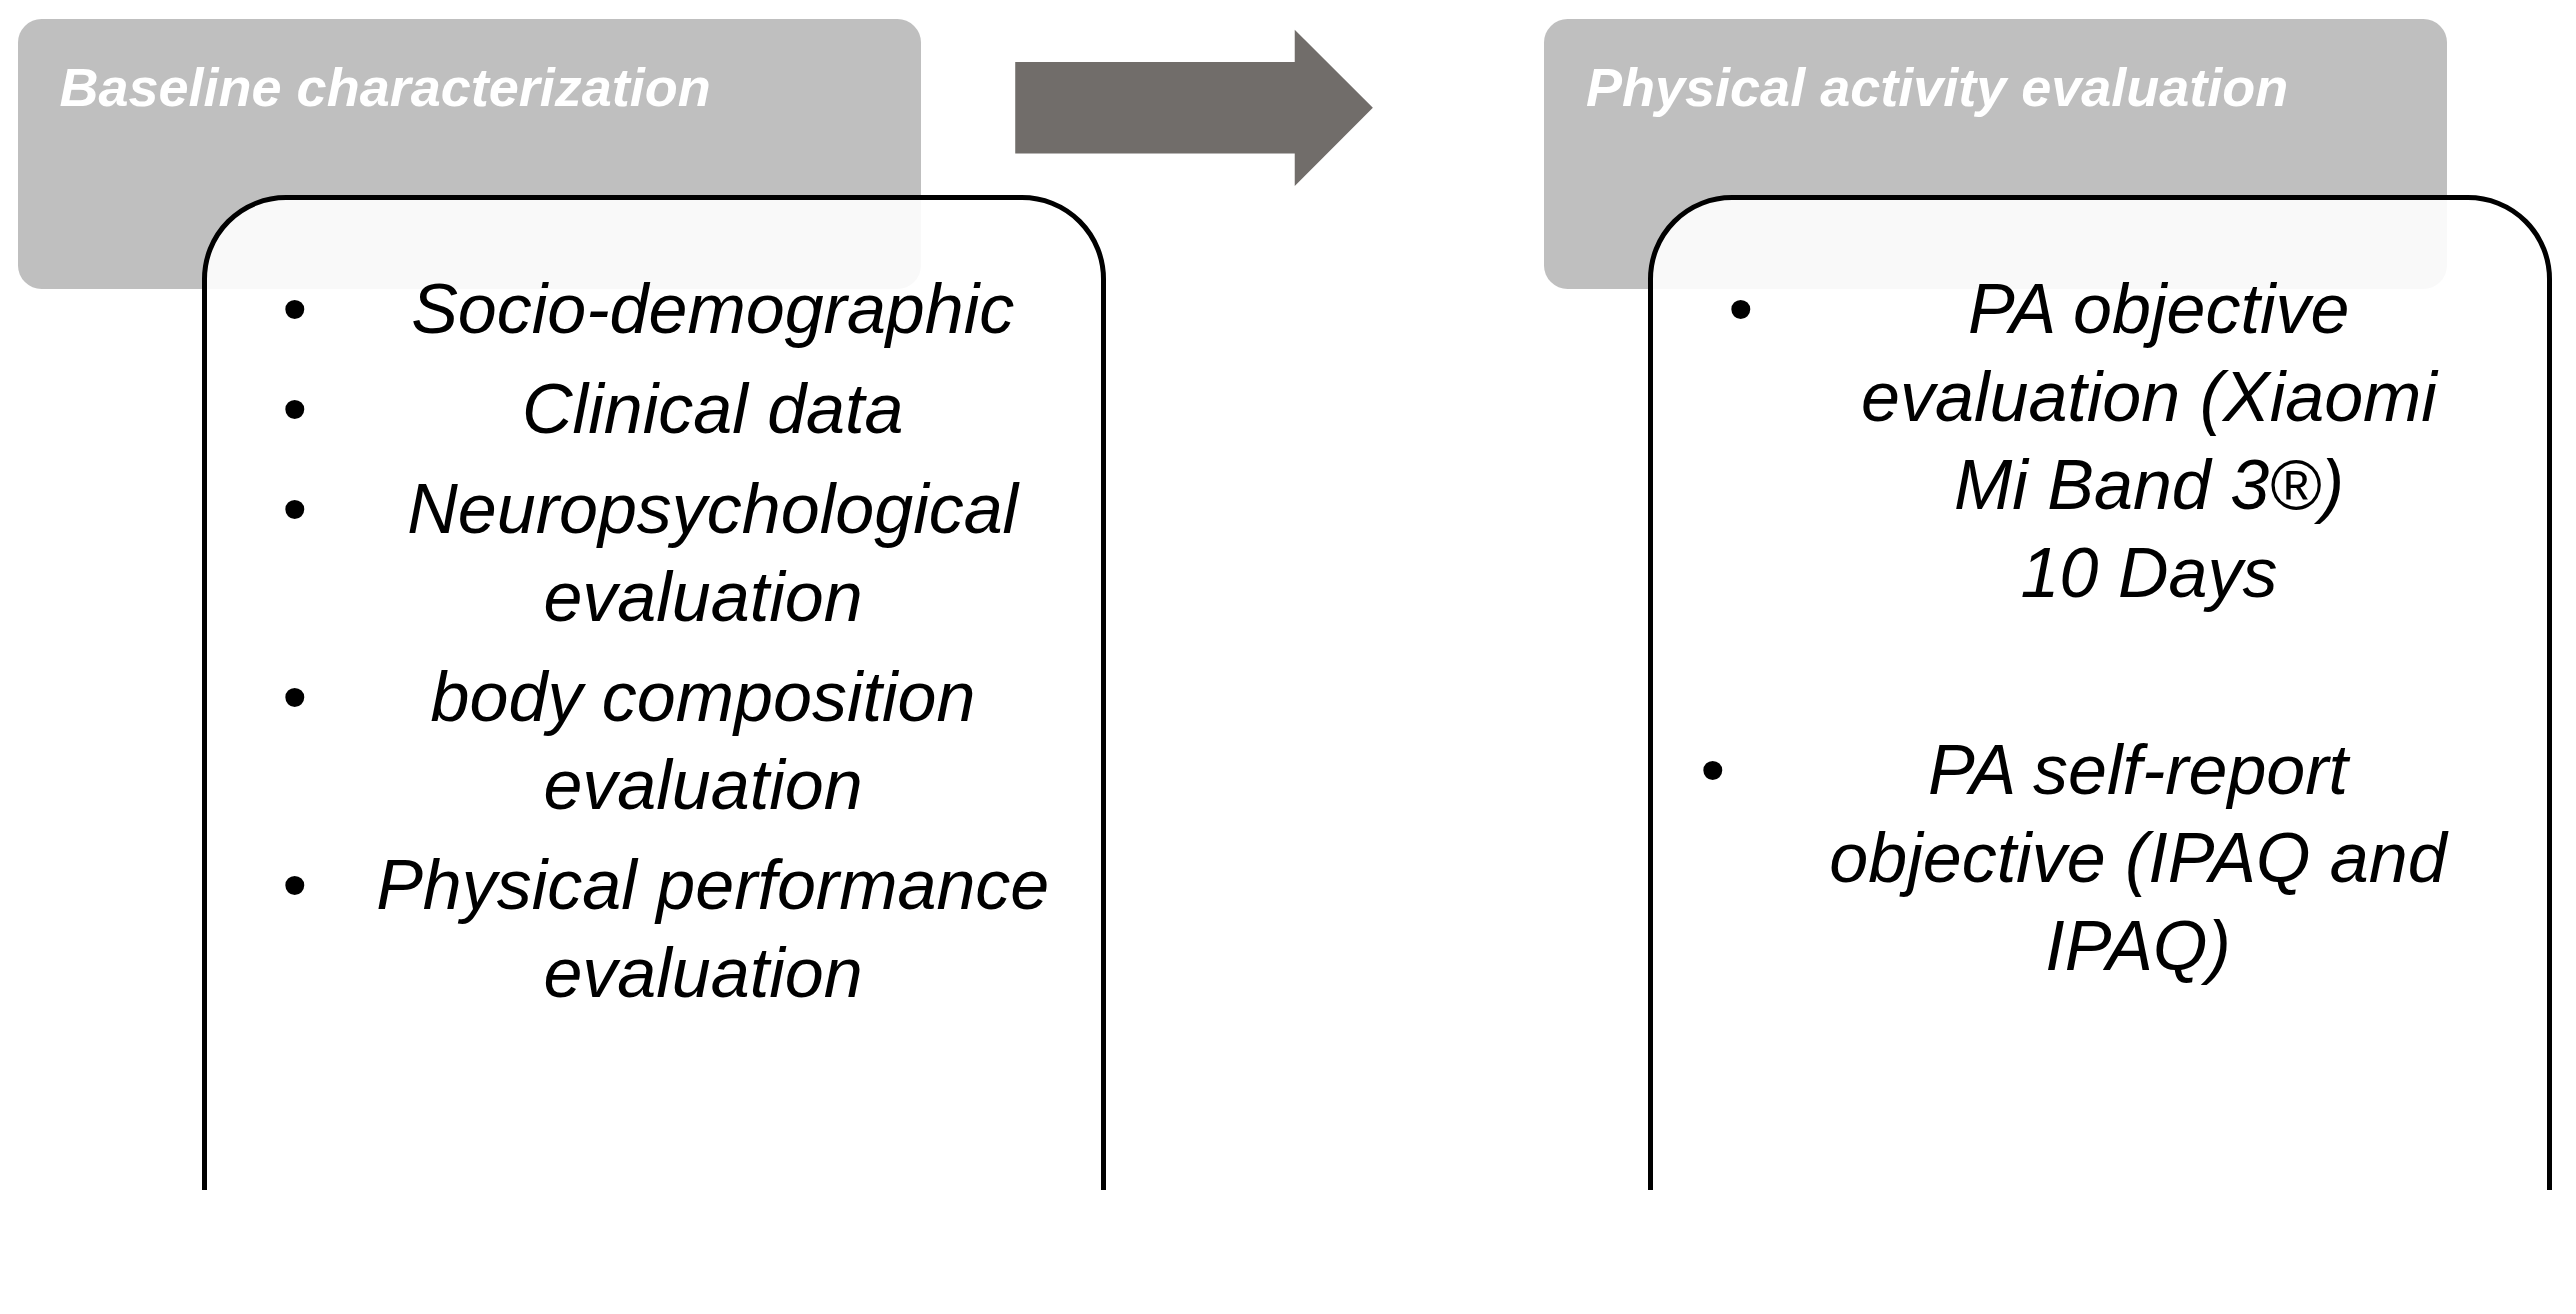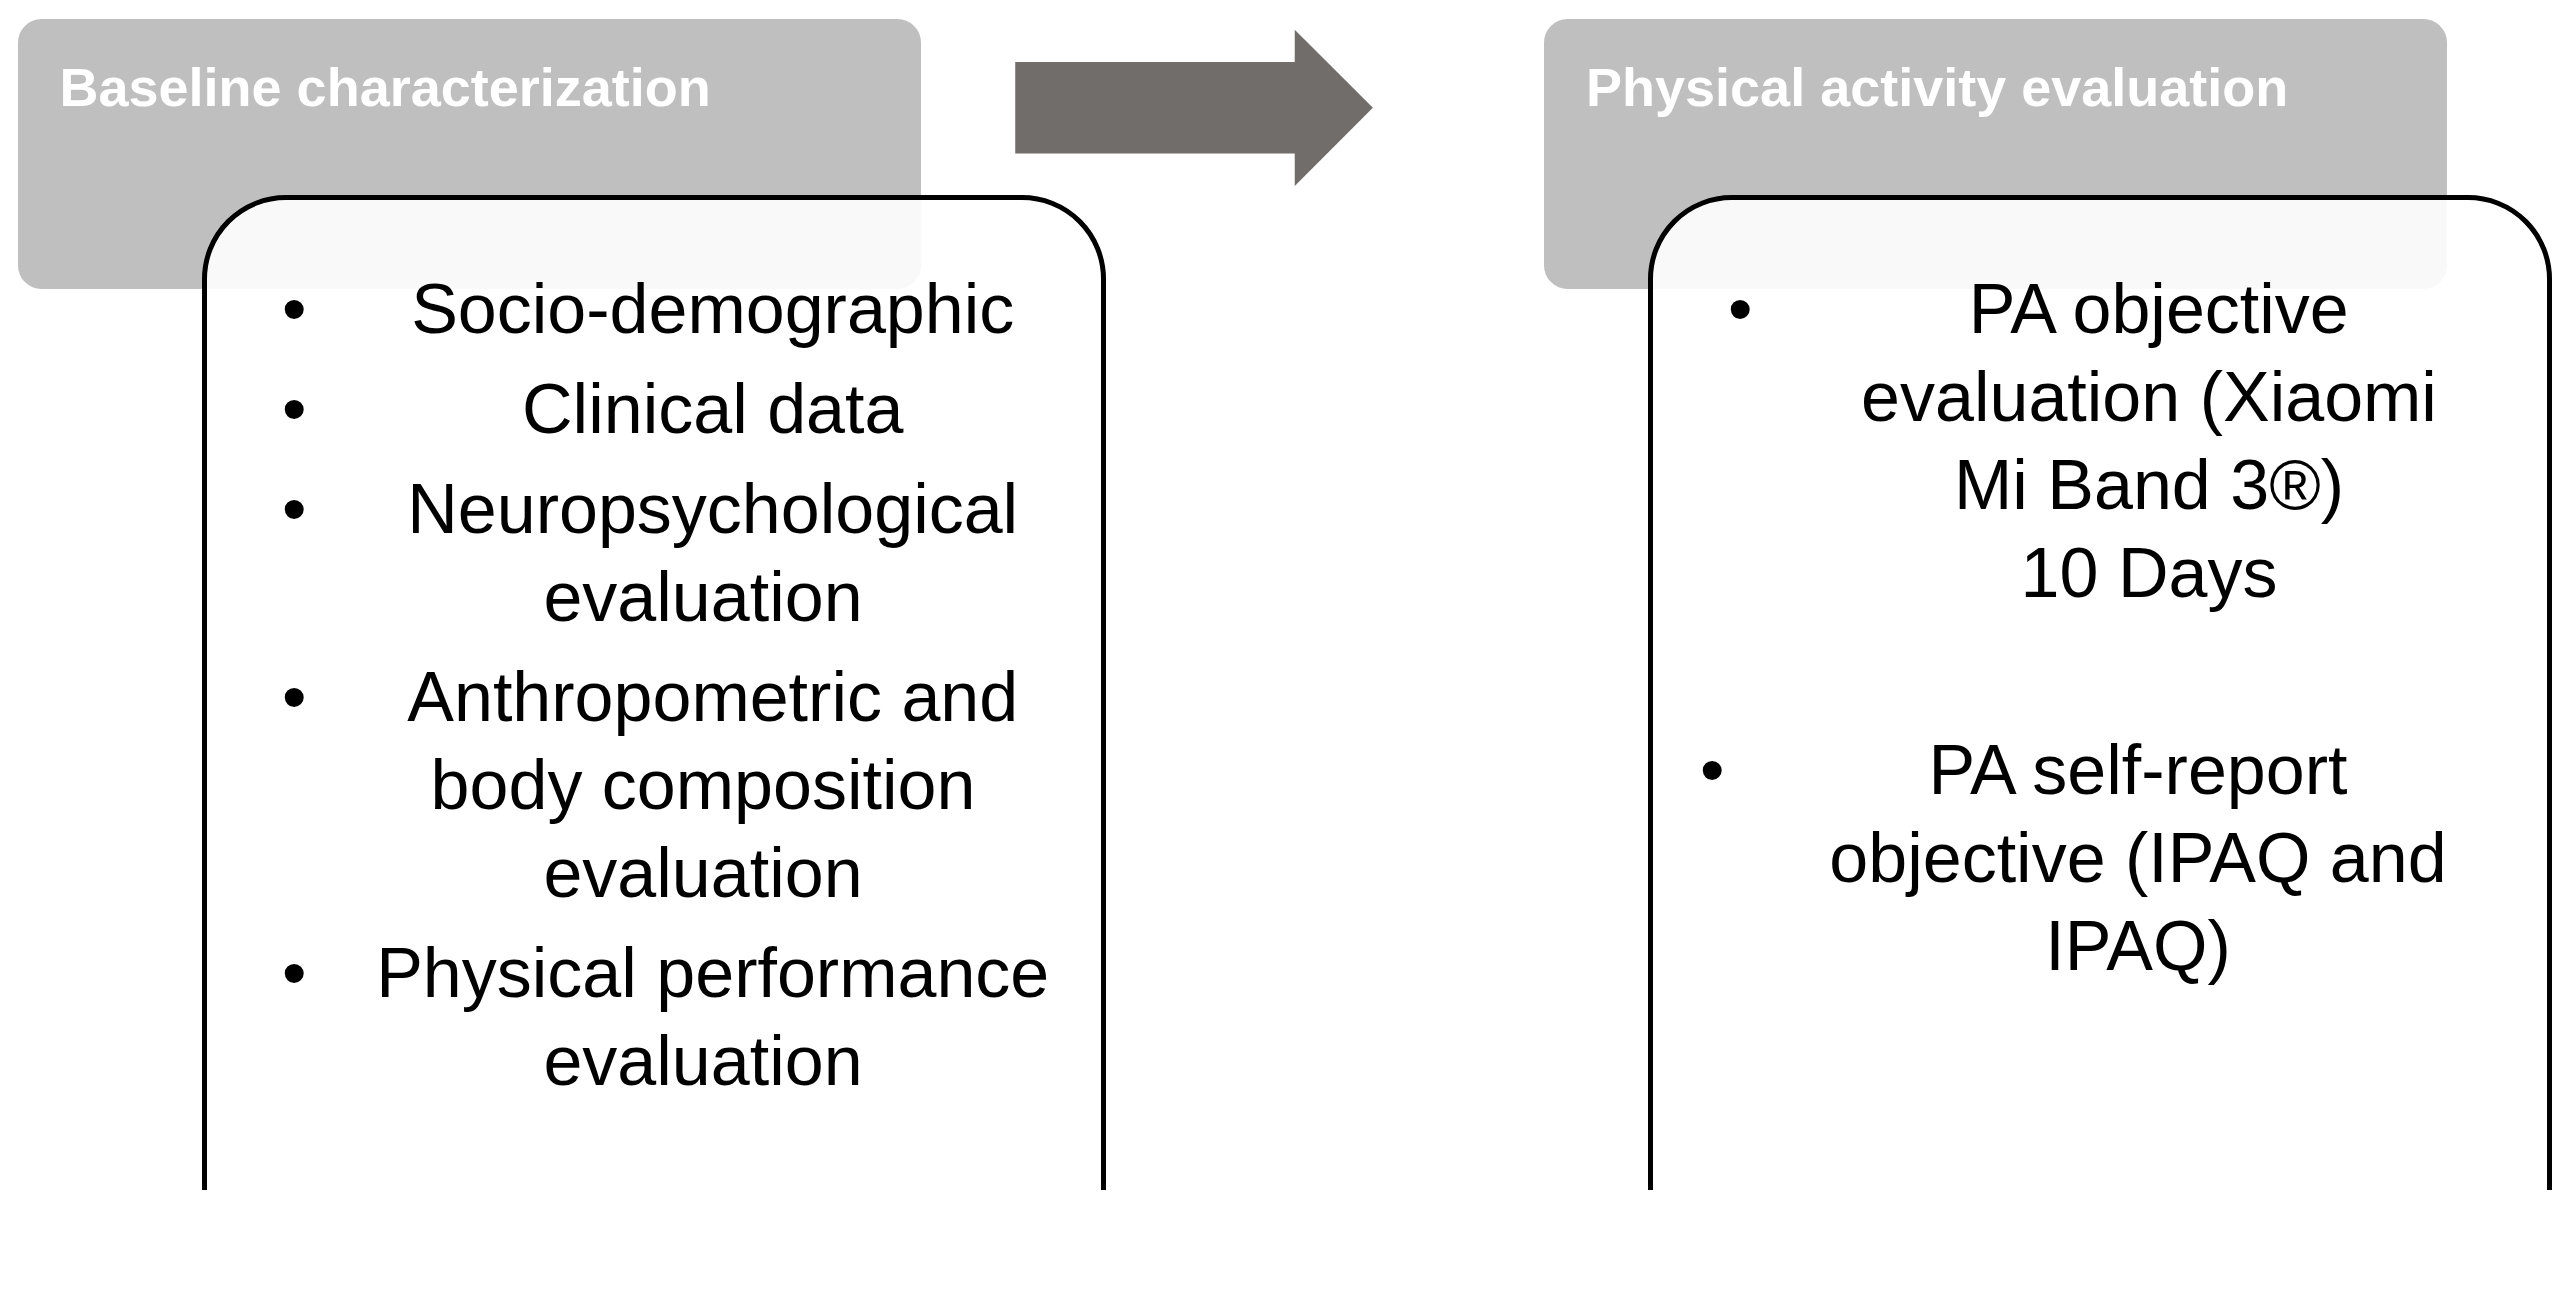--- a/index.html
+++ b/index.html
@@ -3,20 +3,21 @@
 <meta charset="utf-8">
 <style>
   html, body { margin: 0; padding: 0; background: #ffffff; }
   .canvas {
     position: relative;
     width: 2576px;
     height: 1190px;
     background: #ffffff;
     overflow: hidden;
     font-family: "Liberation Sans", sans-serif;
+    font-style: italic;
   }
 
   
   .flow-header {
     position: absolute;
     top: 19px;
     width: 903px;
     height: 270px;
     background: #bfbfbf;
     border-radius: 23.6px;
@@ -103,21 +104,20 @@
           <span class="bullet">•</span>
           <div class="line">&nbsp;Clinical data</div>
         </li>
         <li>
           <span class="bullet">•</span>
           <div class="line">&nbsp;Neuropsychological</div>
           <div class="line">evaluation</div>
         </li>
         <li>
           <span class="bullet">•</span>
-          <div class="line">&nbsp;Anthropometric and</div>
           <div class="line">body composition</div>
           <div class="line">evaluation</div>
         </li>
         <li>
           <span class="bullet">•</span>
           <div class="line">&nbsp;Physical performance</div>
           <div class="line">evaluation</div>
         </li>
       </ul>
   </div>

